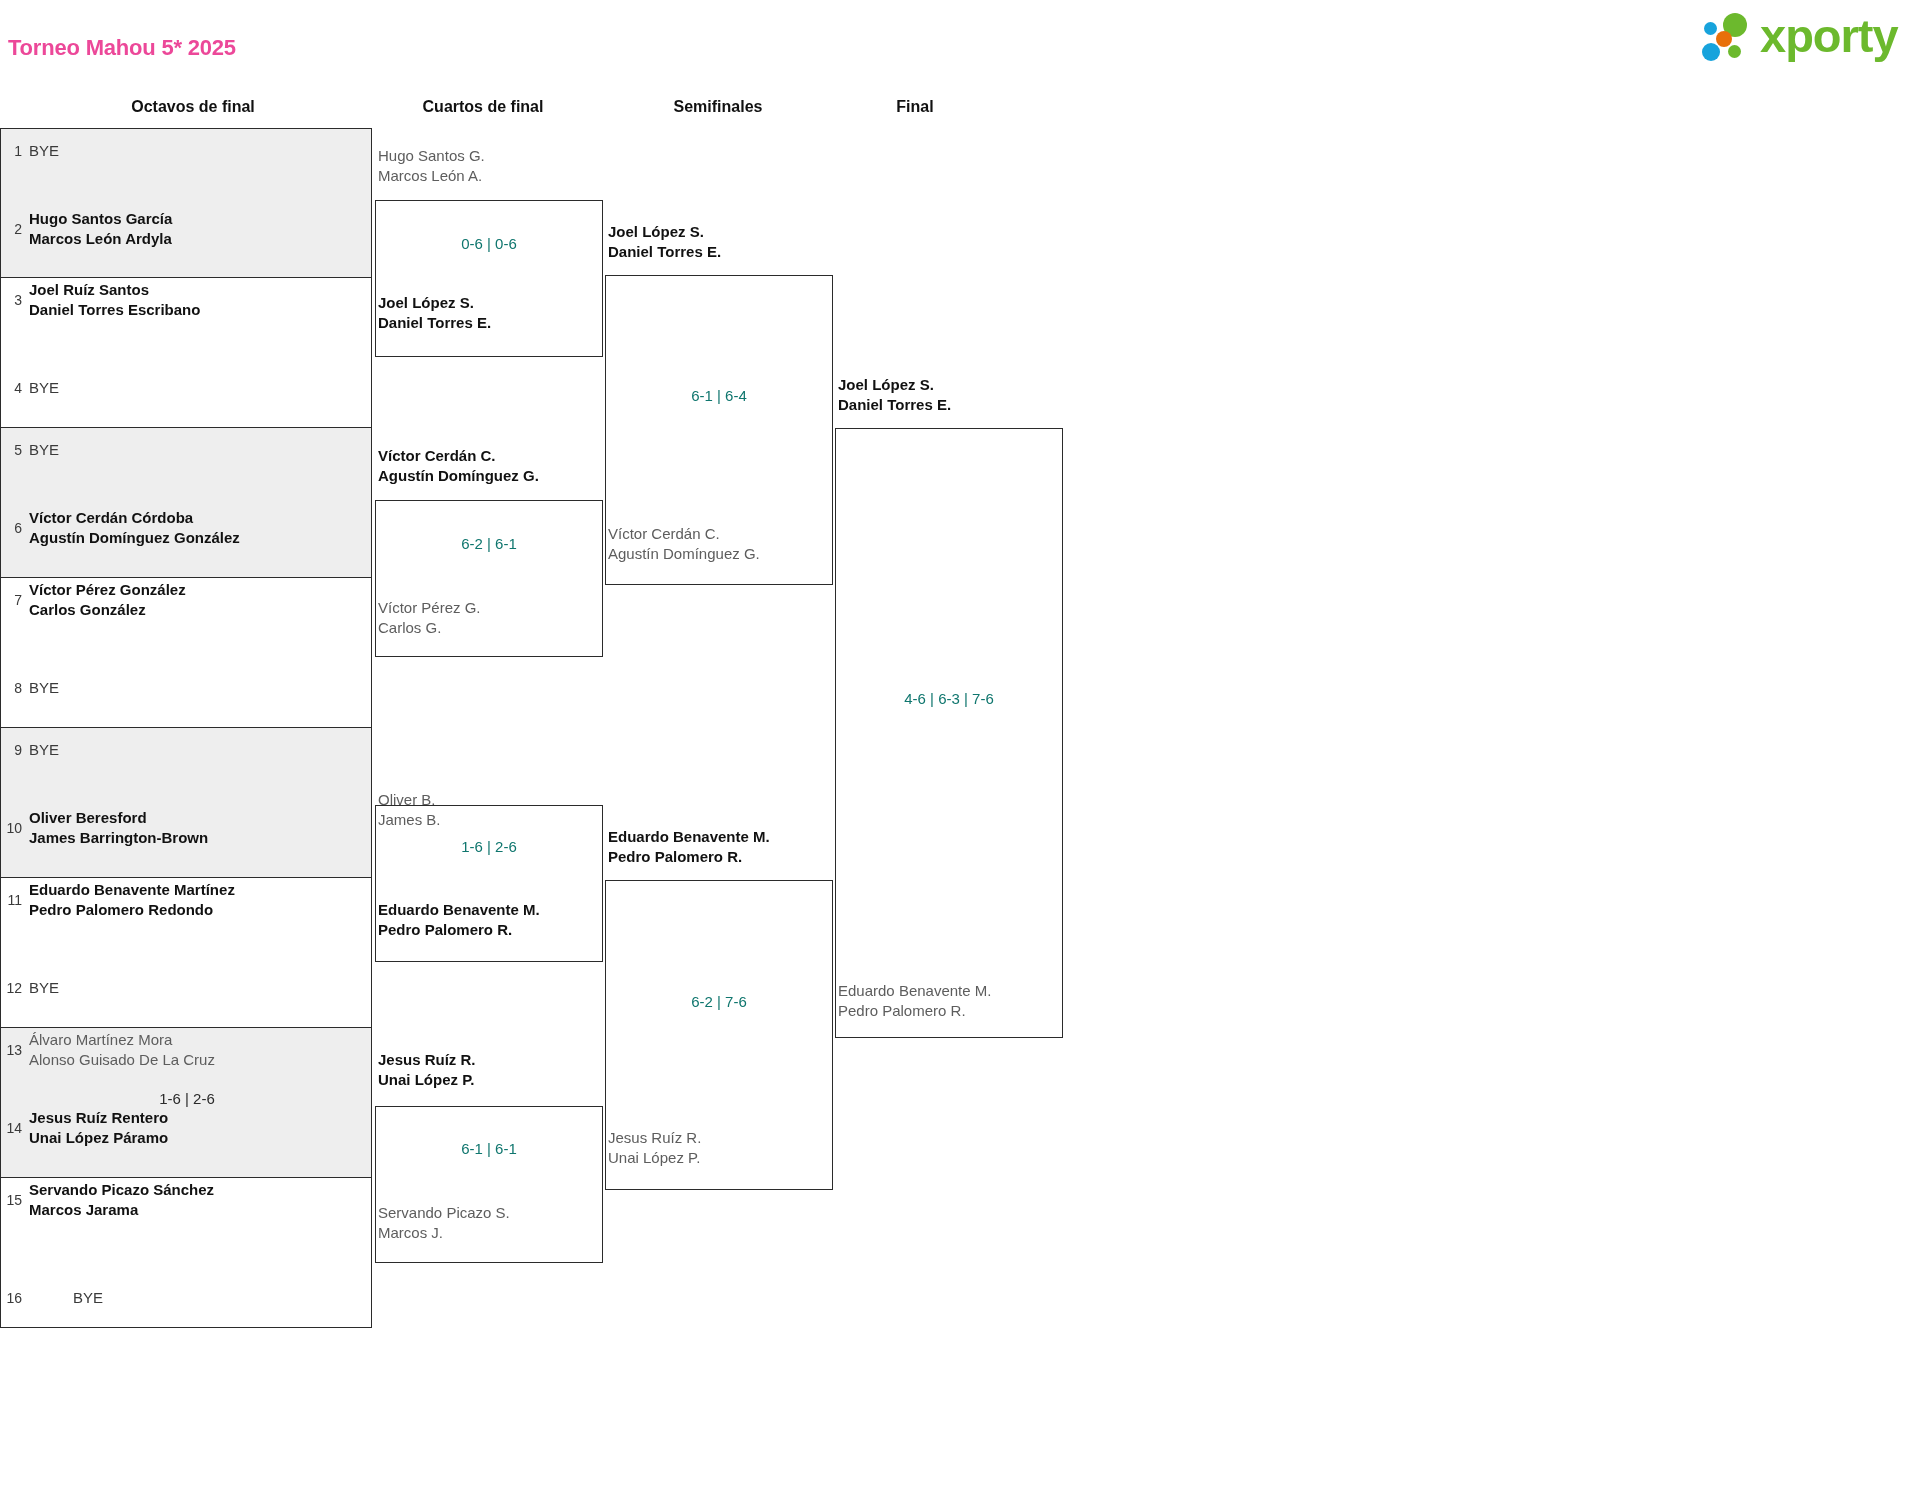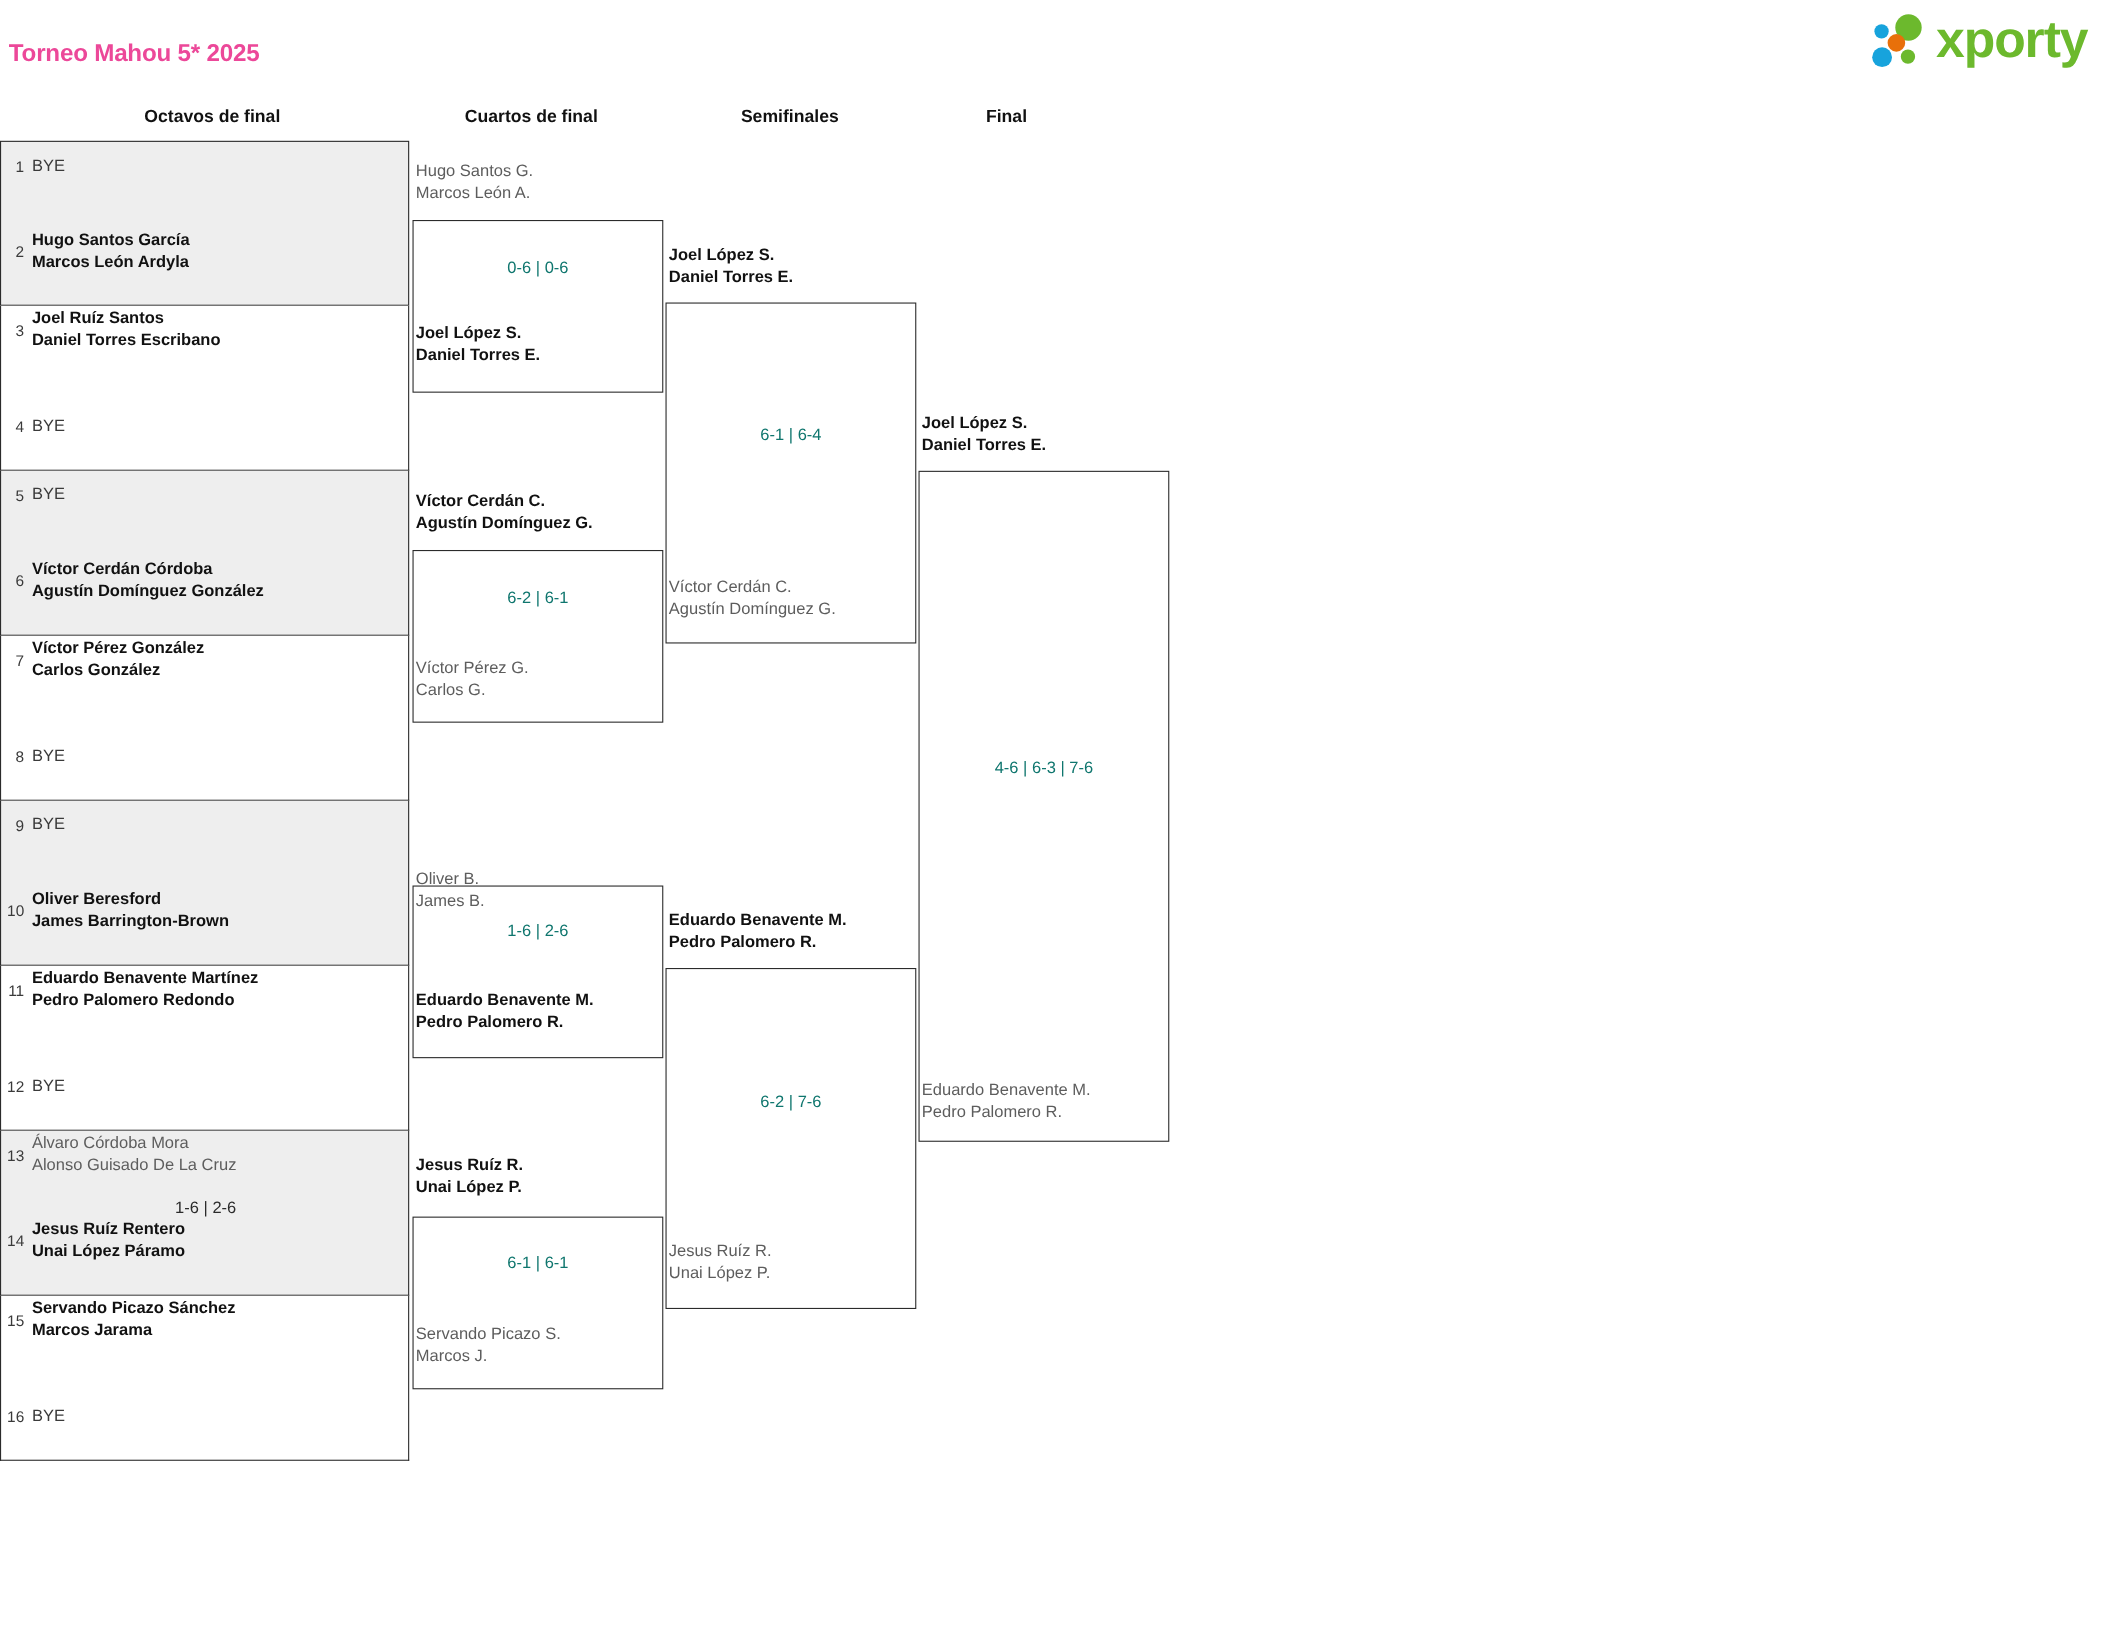--- a/index.html
+++ b/index.html
@@ -289,21 +289,21 @@
         <span class="nm">BYE</span>
       </span>
     </div>
     <div class="seed-score" style="top:68px;"></div>
   </div>
 
   <div class="seed-block shaded" style="top:1028px; height:150px;">
     <div class="seed-row" style="top:2px;">
       <span class="seed-num">13</span>
       <span class="seed-names loser">
-        <span class="nm">Álvaro Córdoba Mora</span>
+        <span class="nm">Álvaro Martínez Mora</span>
         <span class="nm">Alonso Guisado De La Cruz</span>
       </span>
     </div>
     <div class="seed-row" style="top:80px;">
       <span class="seed-num">14</span>
       <span class="seed-names winner">
         <span class="nm">Jesus Ruíz Rentero</span>
         <span class="nm">Unai López Páramo</span>
       </span>
     </div>
@@ -311,21 +311,21 @@
   </div>
 
   <div class="seed-block plain" style="top:1178px; height:150px;">
     <div class="seed-row" style="top:2px;">
       <span class="seed-num">15</span>
       <span class="seed-names winner">
         <span class="nm">Servando Picazo Sánchez</span>
         <span class="nm">Marcos Jarama</span>
       </span>
     </div>
-    <div class="seed-row" style="top:90px;">
+    <div class="seed-row" style="top:100px;gap:44px;">
       <span class="seed-num">16</span>
       <span class="seed-names bye">
         <span class="nm">BYE</span>
       </span>
     </div>
     <div class="seed-score" style="top:68px;"></div>
   </div>
 
   <div class="entrant loser" style="left:378px; top:146px;">
     <span class="nm">Hugo Santos G.</span>

